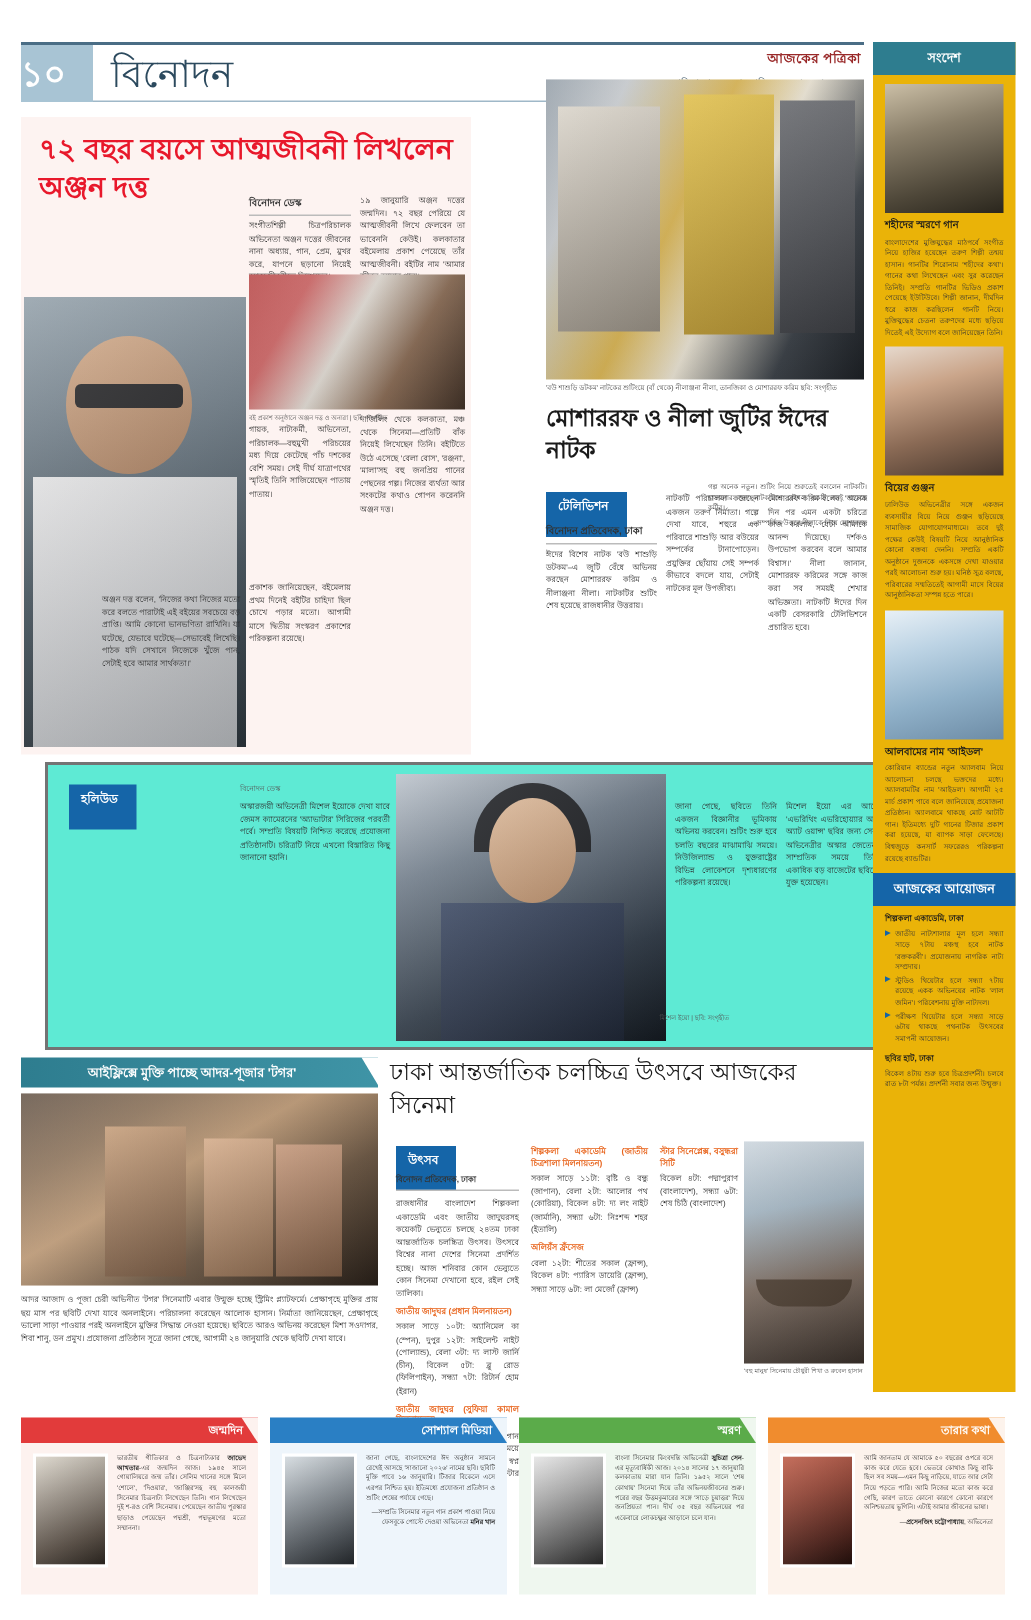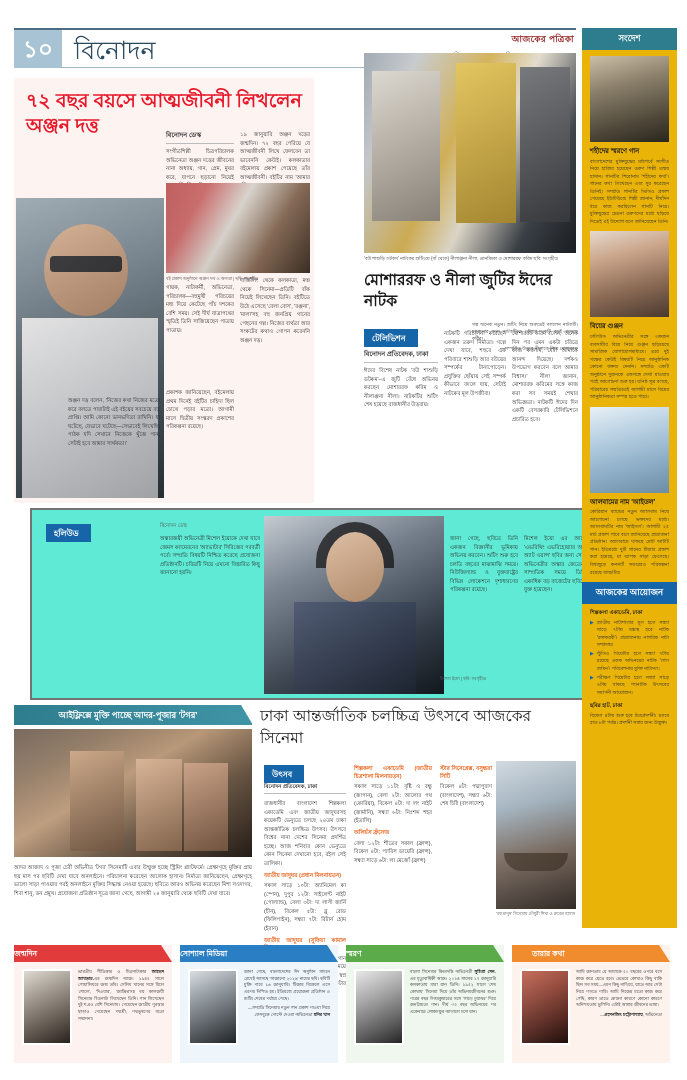--- a/index.html
+++ b/index.html
@@ -9,29 +9,29 @@
     font-family: "Liberation Sans", "DejaVu Sans", sans-serif;
     overflow: hidden;
   }
   .page { position: relative; width: 687px; height: 1080px; background:#fff; padding: 0; }
 
   
   .masthead { position:absolute; left:14px; top:28px; width:562px; height:40px;
      border-top:2px solid #4a6d85; border-bottom:1px solid #9fb8c8; }
   .mast-num { position:absolute; left:0; top:0; width:48px; height:38px;
      background:#a8c4d4; color:#ffffff; font-size:23px; line-height:38px;
-     text-align:center; font-weight:bold; }
+     text-align:left; font-weight:bold; }
   .mast-sec { position:absolute; left:60px; top:1px; font-size:25px; color:#2c4a5e; line-height:38px; }
   .mast-right { position:absolute; right:2px; top:2px; text-align:right; }
   .mast-paper { font-size:9px; color:#9a2a2a; font-weight:bold; letter-spacing:.3px; }
   .mast-date { font-size:7px; color:#3b5569; margin-top:3px; }
 
   
   .tag { display:inline-block; background:#1565a8; color:#fff; font-size:8px;
-     padding:3px 12px 2px 8px; font-weight:bold; }
+     padding:3px 12px 14px 8px; font-weight:bold; }
   .byline { font-size:6.5px; color:#333; font-weight:bold; border-bottom:1px solid #bbb;
      padding-bottom:2px; margin-bottom:3px; }
   .body-txt { font-size:5.3px; line-height:1.62; color:#2b2b2b; text-align:justify; }
   .cap { font-size:4.6px; color:#444; line-height:1.4; }
 
   
   .ph { background:#c9cfd4; position:relative; overflow:hidden; }
   .ph::after{content:"";position:absolute;inset:0;
      background:linear-gradient(135deg,rgba(255,255,255,.18),rgba(0,0,0,.14));}
 
@@ -155,21 +155,21 @@
   .bullet-row .bx { font-size:4.7px; line-height:1.55; color:#333; text-align:justify; }
 
   
   .quad { position:absolute; top:945px; height:118px; width:158px; }
   .q1 { left:14px; background:#fdf2ef; }
   .q2 { left:180px; background:#eef5fb; }
   .q3 { left:346px; background:#eff7ef; }
   .q4 { left:512px; background:#fdf3ec; }
   .q-band { position:relative; height:17px; }
   .q-band span { color:#fff; font-size:7.5px; font-weight:bold; line-height:17px;
-     display:block; text-align:left; padding-right:10px; }
+     display:block; text-align:right; padding-right:10px; }
   .q-band::after{content:"";position:absolute;right:0;top:0;border-top:17px solid;
      border-left:11px solid transparent;}
   .q1 .q-band{background:#e23b3b;} .q1 .q-band::after{border-top-color:#fdf2ef;}
   .q2 .q-band{background:#2a7fc4;} .q2 .q-band::after{border-top-color:#eef5fb;}
   .q3 .q-band{background:#5bab4a;} .q3 .q-band::after{border-top-color:#eff7ef;}
   .q4 .q-band{background:#f08c2e;padding-left:20px;} .q4 .q-band::after{border-top-color:#fdf3ec;}
   .q-img { position:absolute; left:8px; top:24px; width:50px; height:76px;
      border:2px solid #fff; }
   .q1 .q-img{background:linear-gradient(160deg,#d8d2c6 0%,#9b9287 35%,#5a4f45 75%,#2e2822 100%);}
   .q2 .q-img{background:linear-gradient(160deg,#cfd6db 0%,#8d959c 35%,#4c5258 75%,#262a2e 100%);}

